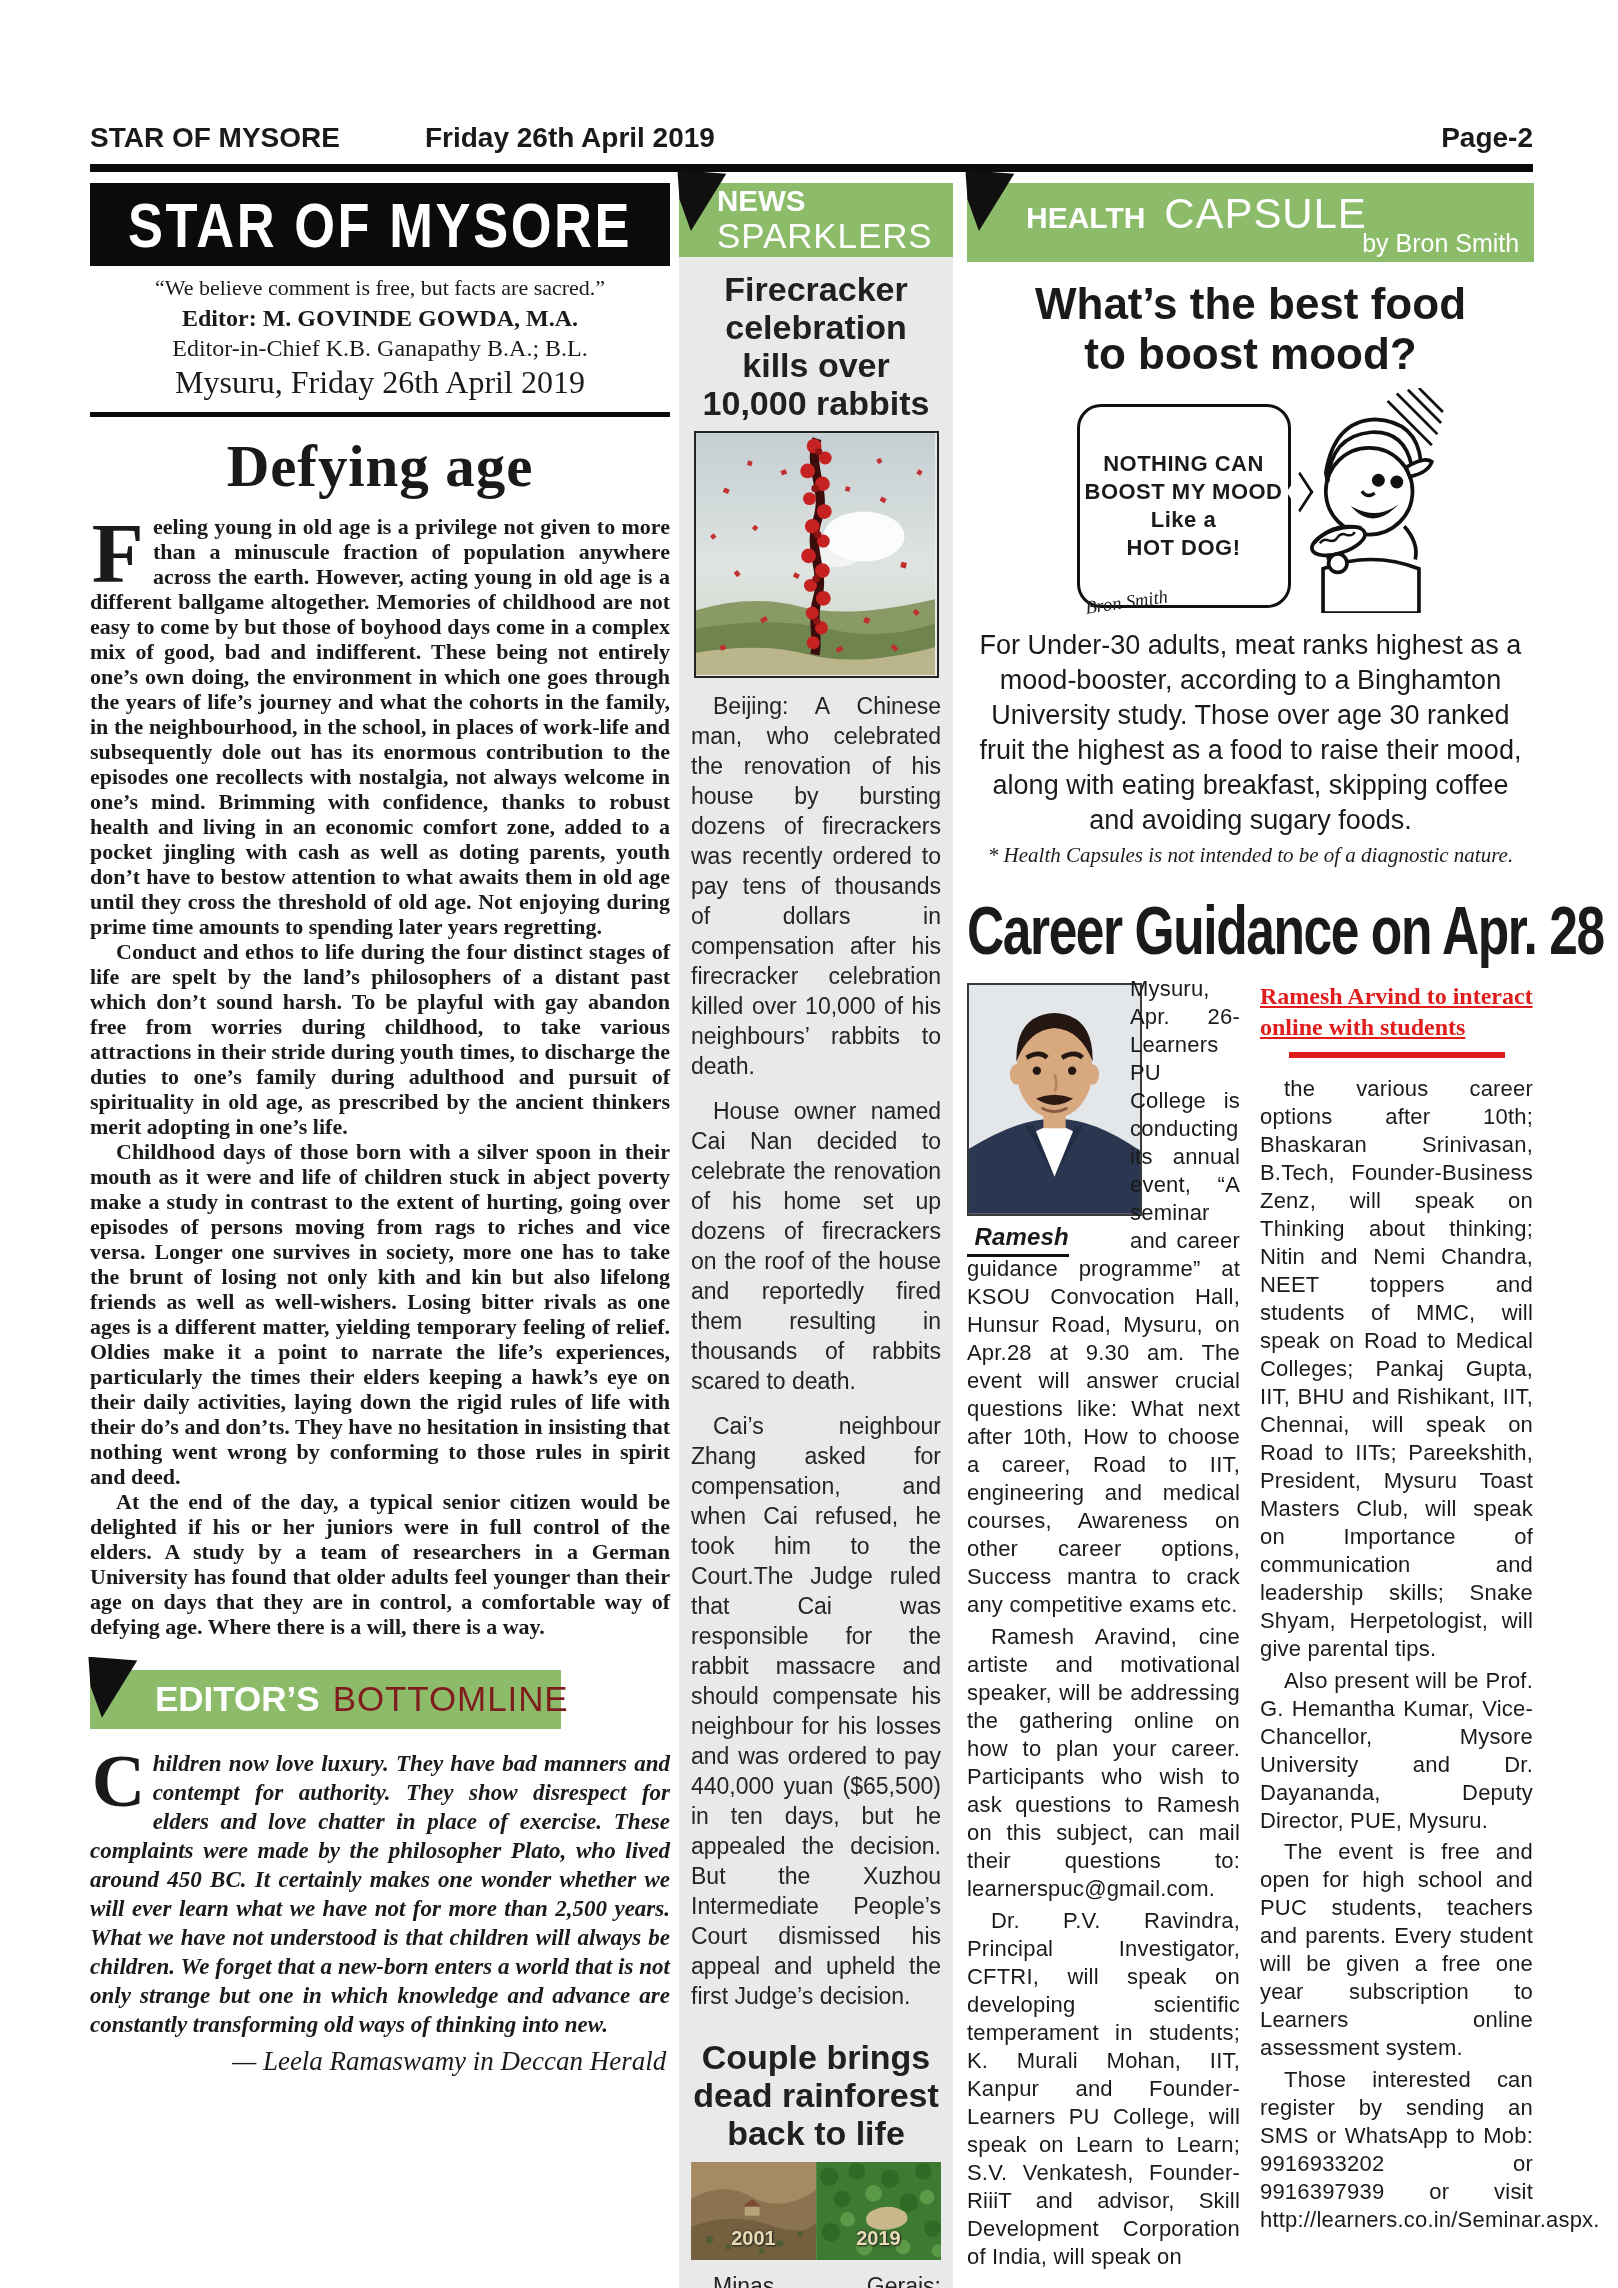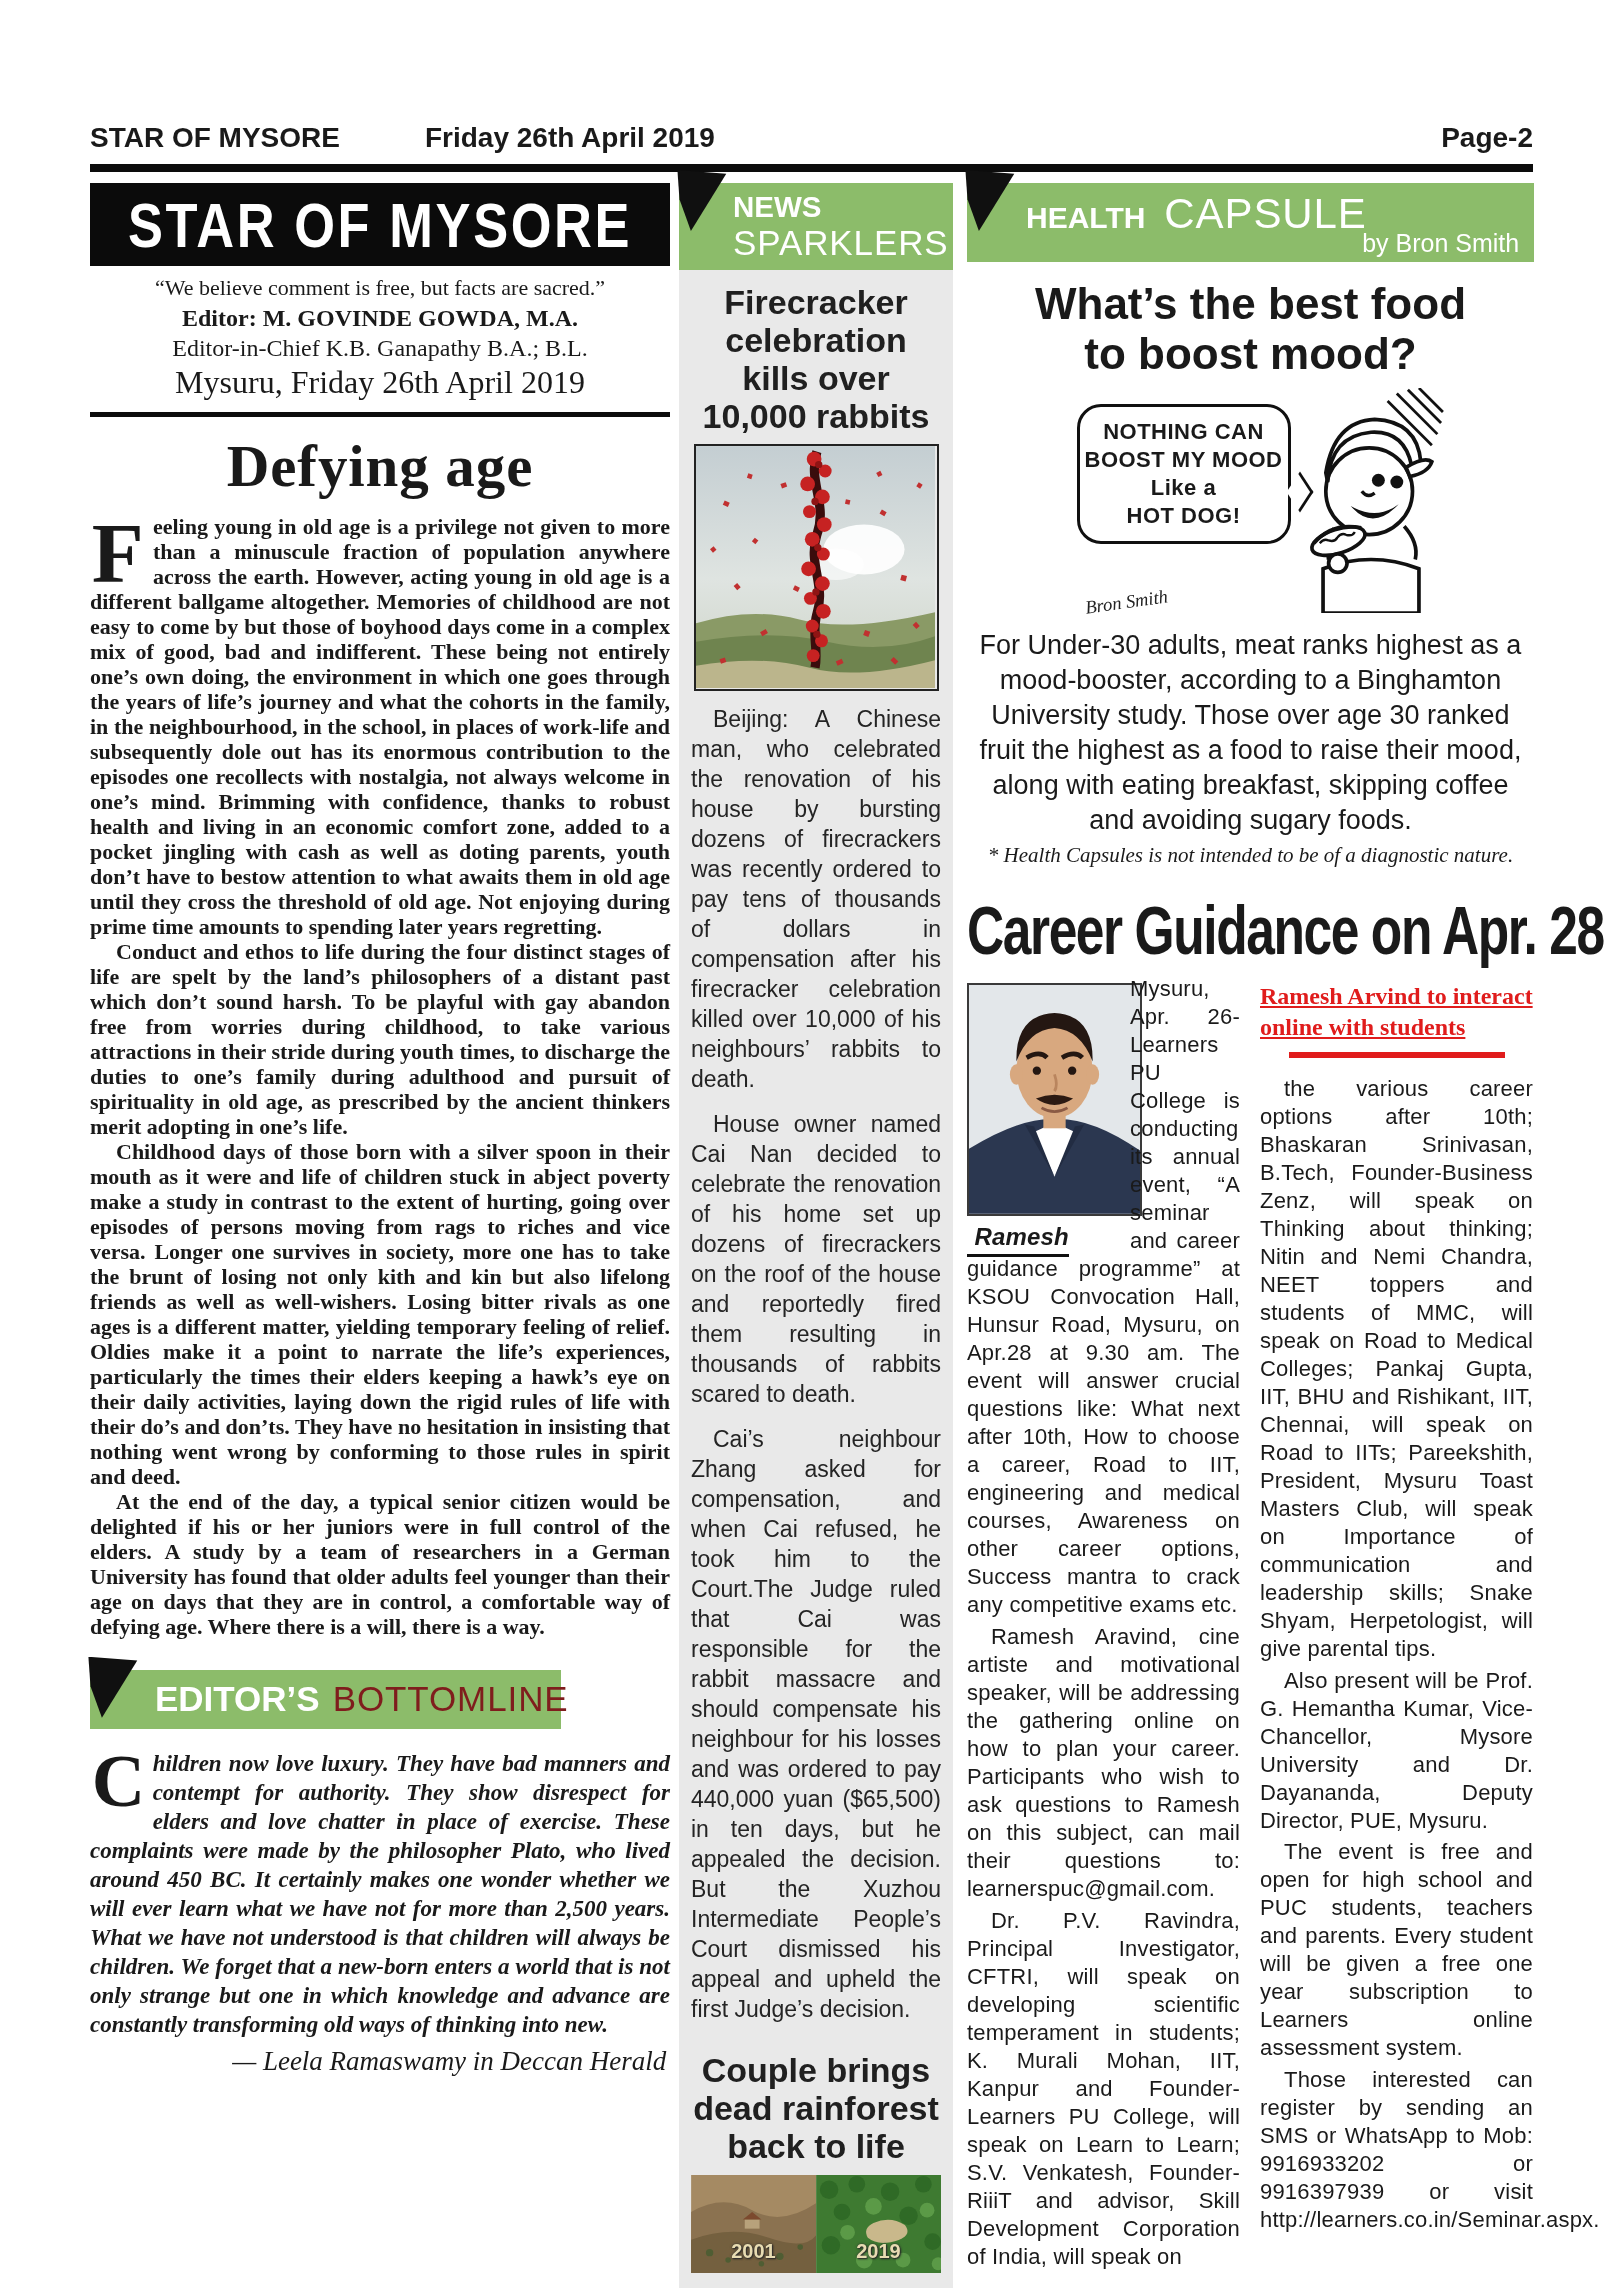--- a/index.html
+++ b/index.html
@@ -41,42 +41,42 @@
   .bottomline-band { margin-top:31px; width:471px; height:59px; display:flex; align-items:center; padding-left:65px; }
   .bottomline-band .b1 { font:800 35px "Liberation Sans", sans-serif; color:#fff; margin-right:13px; }
   .bottomline-band .b2 { font:400 35px "Liberation Sans", sans-serif; color:#7f1d1d; letter-spacing:0.9px; }
   .bottomline-text { margin-top:20px; }
   .bottomline-text p { font:700 23px/29px "Liberation Serif", serif; font-style:italic; text-align:justify; }
   .dropcap-c { float:left; font:700 74px/57px "Liberation Serif", serif; font-style:normal; padding:3.7px 7.4px 0 1.8px; }
   .attribution { text-align:right; font:400 27px "Liberation Serif", serif; font-style:italic; margin-top:7.4px; padding-right:3.7px; }
 
   
   .col-mid { position:absolute; left:679px; top:183px; width:274px; background:#e9e9e9; min-height:1977px; padding-bottom:18.5px; }
-  .news-band { height:87px; display:flex; flex-direction:column; justify-content:center; padding-left:54px; }
+  .news-band { height:74px; display:flex; flex-direction:column; justify-content:center; padding-left:38px; }
   .news-line1 { font:800 29.5px "Liberation Sans", sans-serif; color:#fff; }
   .news-line2 { font:400 35px "Liberation Sans", sans-serif; color:#fff; letter-spacing:0.9px; margin-top:-1.8px; }
   .mid-article { padding:5.5px 12px 0; }
   .mid-head { font:800 34px/38px "Liberation Sans", sans-serif; color:#202020; text-align:center; margin:7.4px 0 9.2px; }
   .mid-p { font:400 23px/30px "Liberation Sans", sans-serif; color:#242424; text-align:justify; text-indent:22px; margin-bottom:14.8px; }
   .photo-frame { border:2.8px solid #222; margin:3.7px auto 13px; width:245px; height:247px; overflow:hidden; }
   .photo-frame svg { display:block; }
   .forest-photos { display:flex; width:250px; margin:1.8px auto 11px; }
   .forest-half { position:relative; width:50%; height:98px; overflow:hidden; }
   .photo-label { position:absolute; bottom:10px; left:0; right:0; text-align:center; font:700 20px "Liberation Sans", sans-serif;
                  color:#e8dcb2; text-shadow:0 0 2.8px #333, 0.9px 0.9px 1.8px #222; }
 
   
   .col-right { position:absolute; left:967px; top:183px; width:567px; }
   .health-band { height:79px; padding:7.4px 0 0 59px; }
   .health-b1 { font:800 30px "Liberation Sans", sans-serif; color:#fff; vertical-align:baseline; }
   .health-b2 { font:400 42px "Liberation Sans", sans-serif; color:#fff; margin-left:14.8px; letter-spacing:0.9px; }
   .health-byline { position:absolute; right:14.8px; bottom:3.7px; font:400 25px "Liberation Sans", sans-serif; color:#fff; }
   .health-headline { font:800 44px/50px "Liberation Sans", sans-serif; text-align:center; margin:16.6px 55px 7.4px; }
   .cartoon { position:relative; width:388px; height:231px; margin:9.2px auto 0; }
-  .bubble { position:absolute; left:20px; top:16.6px; width:214px; height:140px; background:#fff; border:3.7px solid #101010;
+  .bubble { position:absolute; left:20px; top:16.6px; width:214px; height:204px; background:#fff; border:3.7px solid #101010;
             border-radius:24px; display:flex; align-items:center; justify-content:center; text-align:center;
             font:700 22px/28px "Liberation Sans", sans-serif; white-space:pre-line; letter-spacing:0.5px; }
   .bubble-tail { position:absolute; left:231px; top:92px; width:24px; height:24px; background:#fff;
                  border-right:3.7px solid #101010; border-bottom:3.7px solid #101010; transform:rotate(-45deg) skew(-12deg,-12deg); }
   .cartoon-man { position:absolute; right:0; top:0; }
   .cartoon-sig { position:absolute; left:28px; bottom:5.5px; font:400 18.5px "Liberation Serif", serif; font-style:italic;
                  transform:rotate(-8deg); color:#222; }
   .health-body { font:400 27px/35px "Liberation Sans", sans-serif; text-align:center; margin:9.2px 1.8px 5.5px; }
   .health-footnote { font:400 21px "Liberation Serif", serif; font-style:italic; text-align:center; margin:5.5px 0 1.8px; }
 

